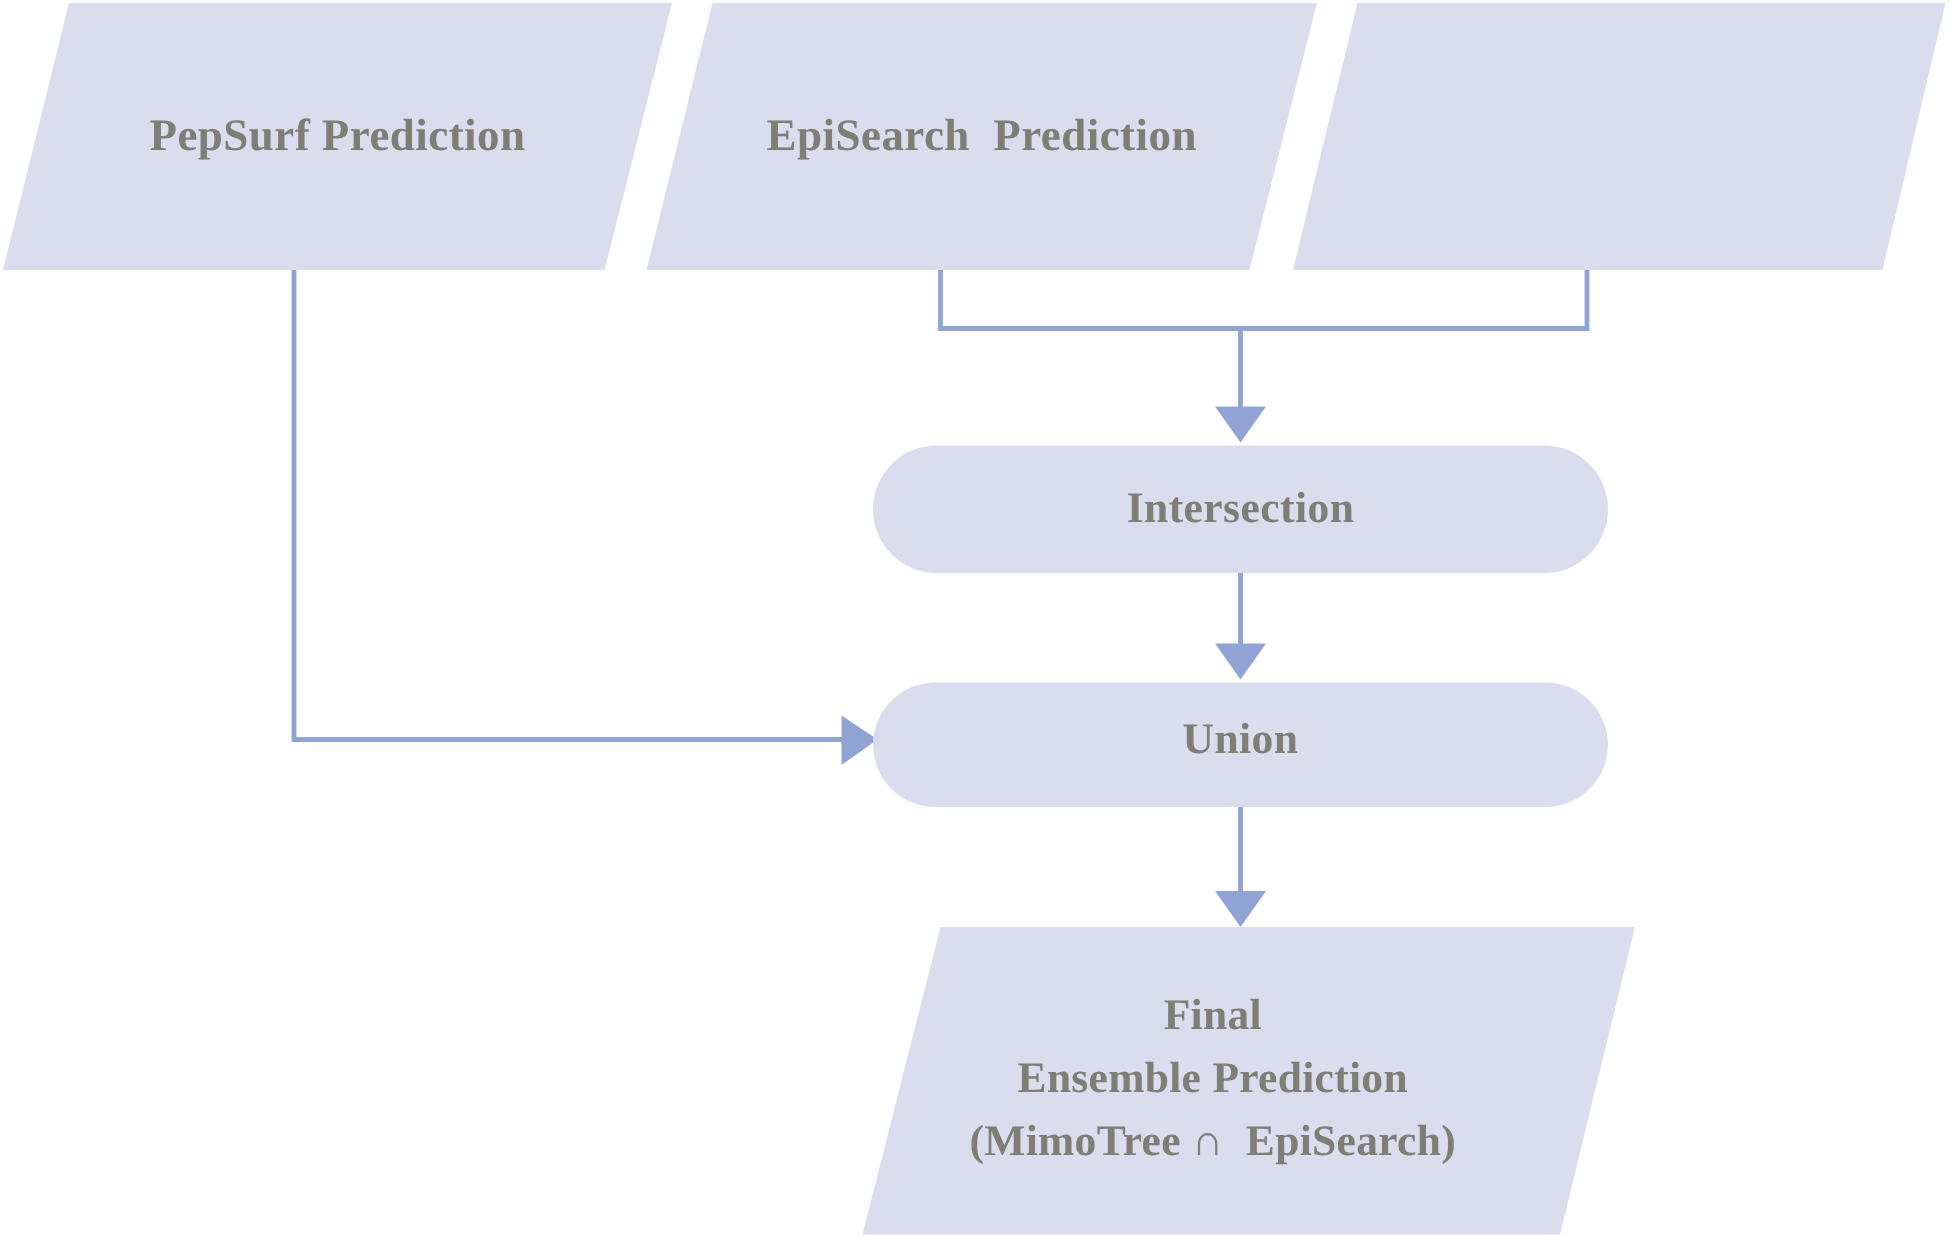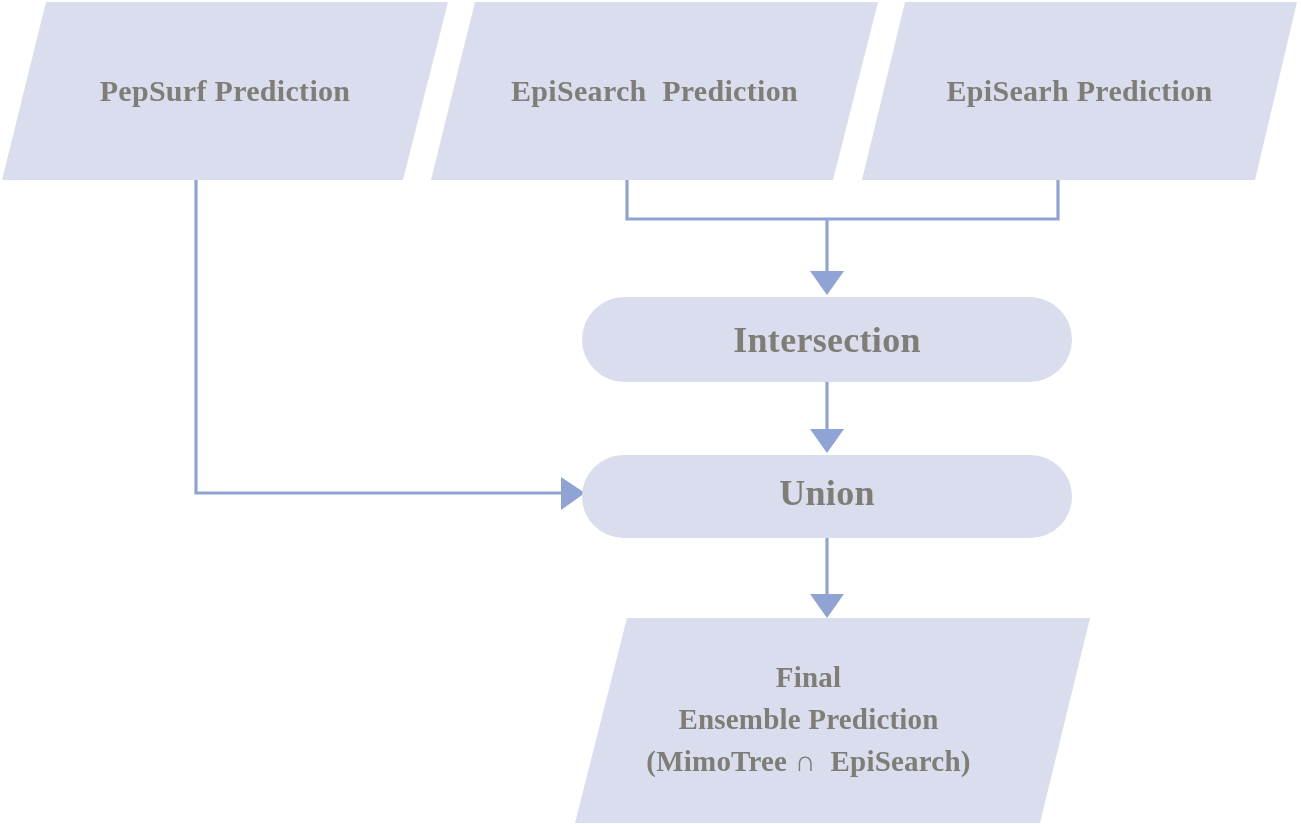--- a/index.html
+++ b/index.html
@@ -49,21 +49,21 @@
     font-weight: bold;
     font-family: "Liberation Serif", "DejaVu Serif", serif;
     pointer-events: none;
     white-space: pre;
   }
   .label-top {
     font-size: 30px;
     letter-spacing: 0.3px;
   }
   .label-pill {
-    font-size: 36px;
+    font-size: 29px;
     letter-spacing: 0.3px;
   }
   .label-final {
     font-size: 29px;
     line-height: 1.44;
     letter-spacing: 0.2px;
   }
 </style>
 </head>
 <body>
@@ -93,21 +93,20 @@
     <path class="connector-line" d="M 827,538 L 827,595"></path>
     <polygon class="connector-head" points="810,594 844,594 827,618"></polygon>
 
     <polygon class="node-shape" points="627,618 1090,618 1040,823 575,823"></polygon>
   </svg>
 
   <div class="node-label label-top" style="left:2px; top:2px; width:446px; height:178px;">PepSurf Prediction</div>
 
   <div class="node-label label-top" style="left:431px; top:2px; width:447px; height:178px;">EpiSearch  Prediction</div>
 
-  <div class="node-label label-top" style="left:862px; top:2px; width:435px; height:178px;">EpiSearh Prediction</div>
 
   <div class="node-label label-pill" style="left:582px; top:297px; width:490px; height:85px;">Intersection</div>
 
   <div class="node-label label-pill" style="left:582px; top:455px; width:490px; height:76px;">Union</div>
 
   <div class="node-label label-final" style="left:551px; top:620px; width:515px; height:200px;">
     <span>Final</span>
     <span>Ensemble Prediction</span>
     <span>(MimoTree ∩  EpiSearch)</span>
   </div>

